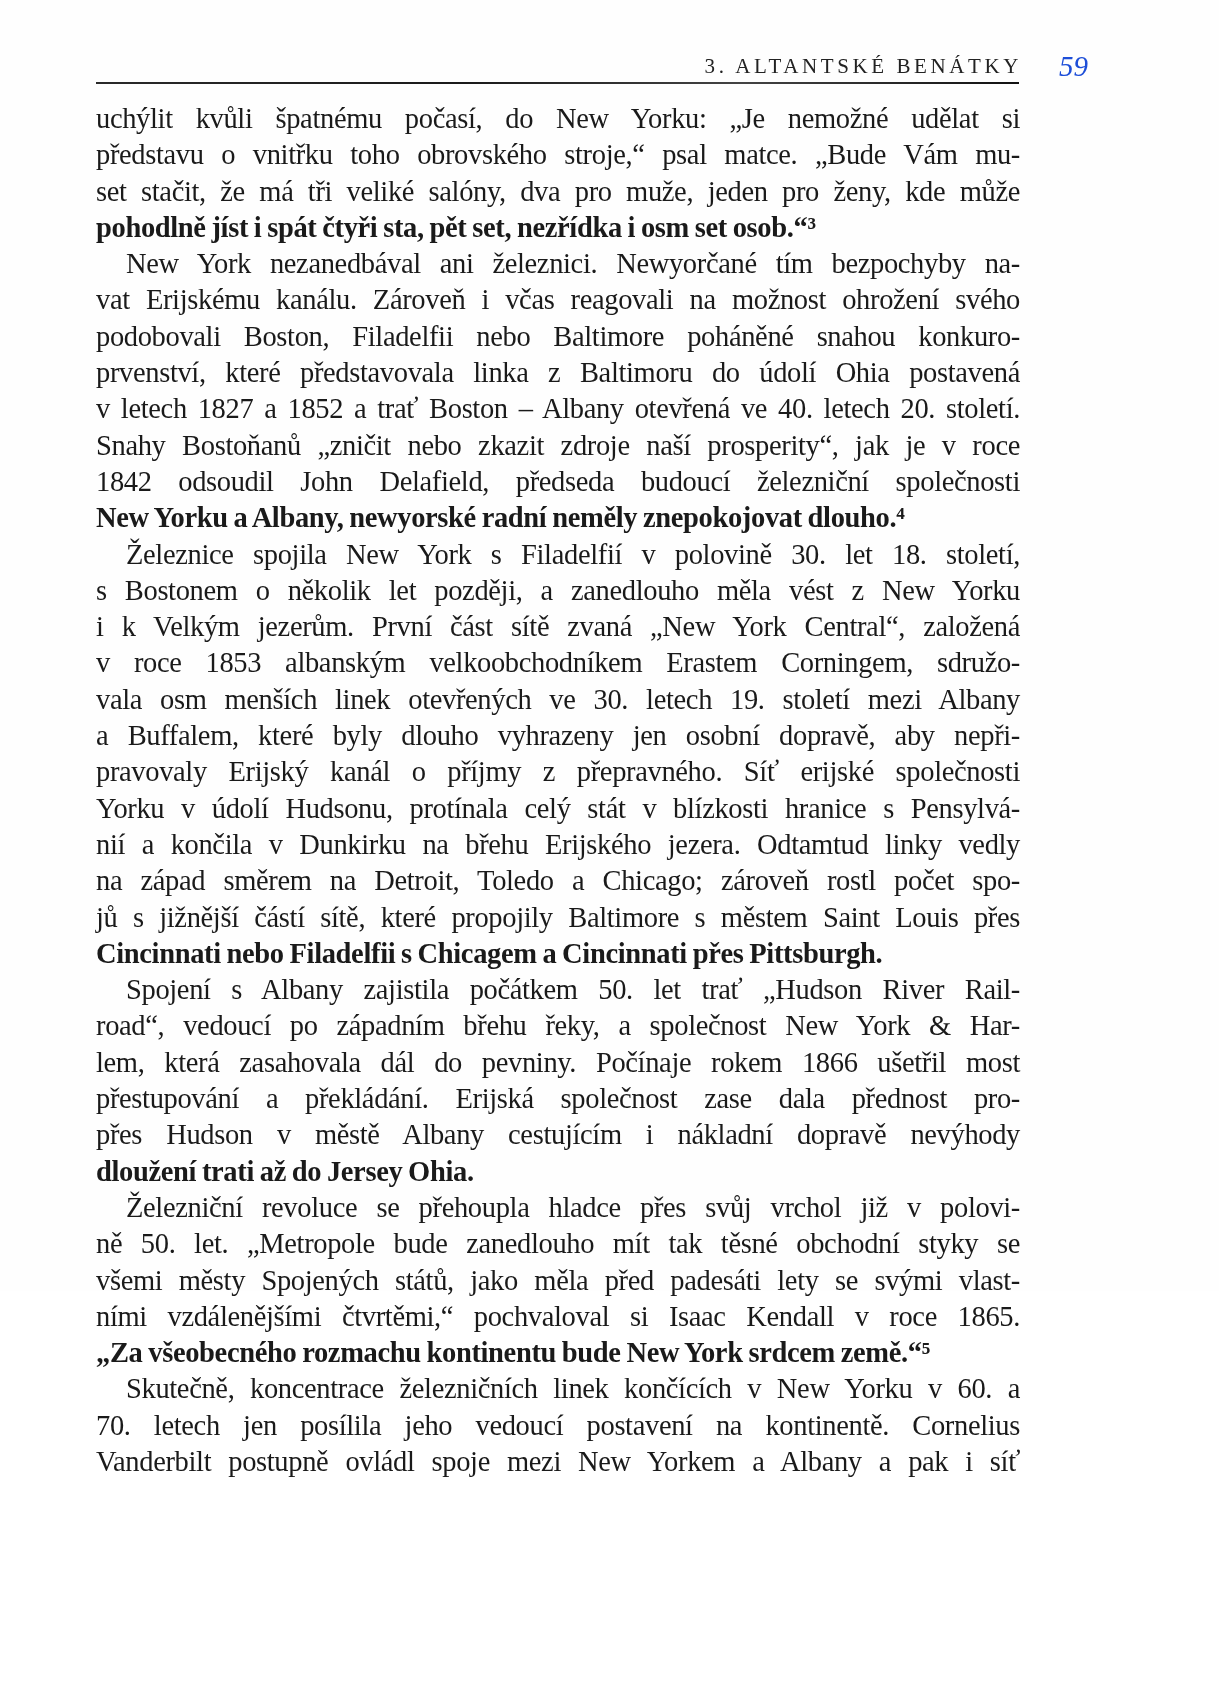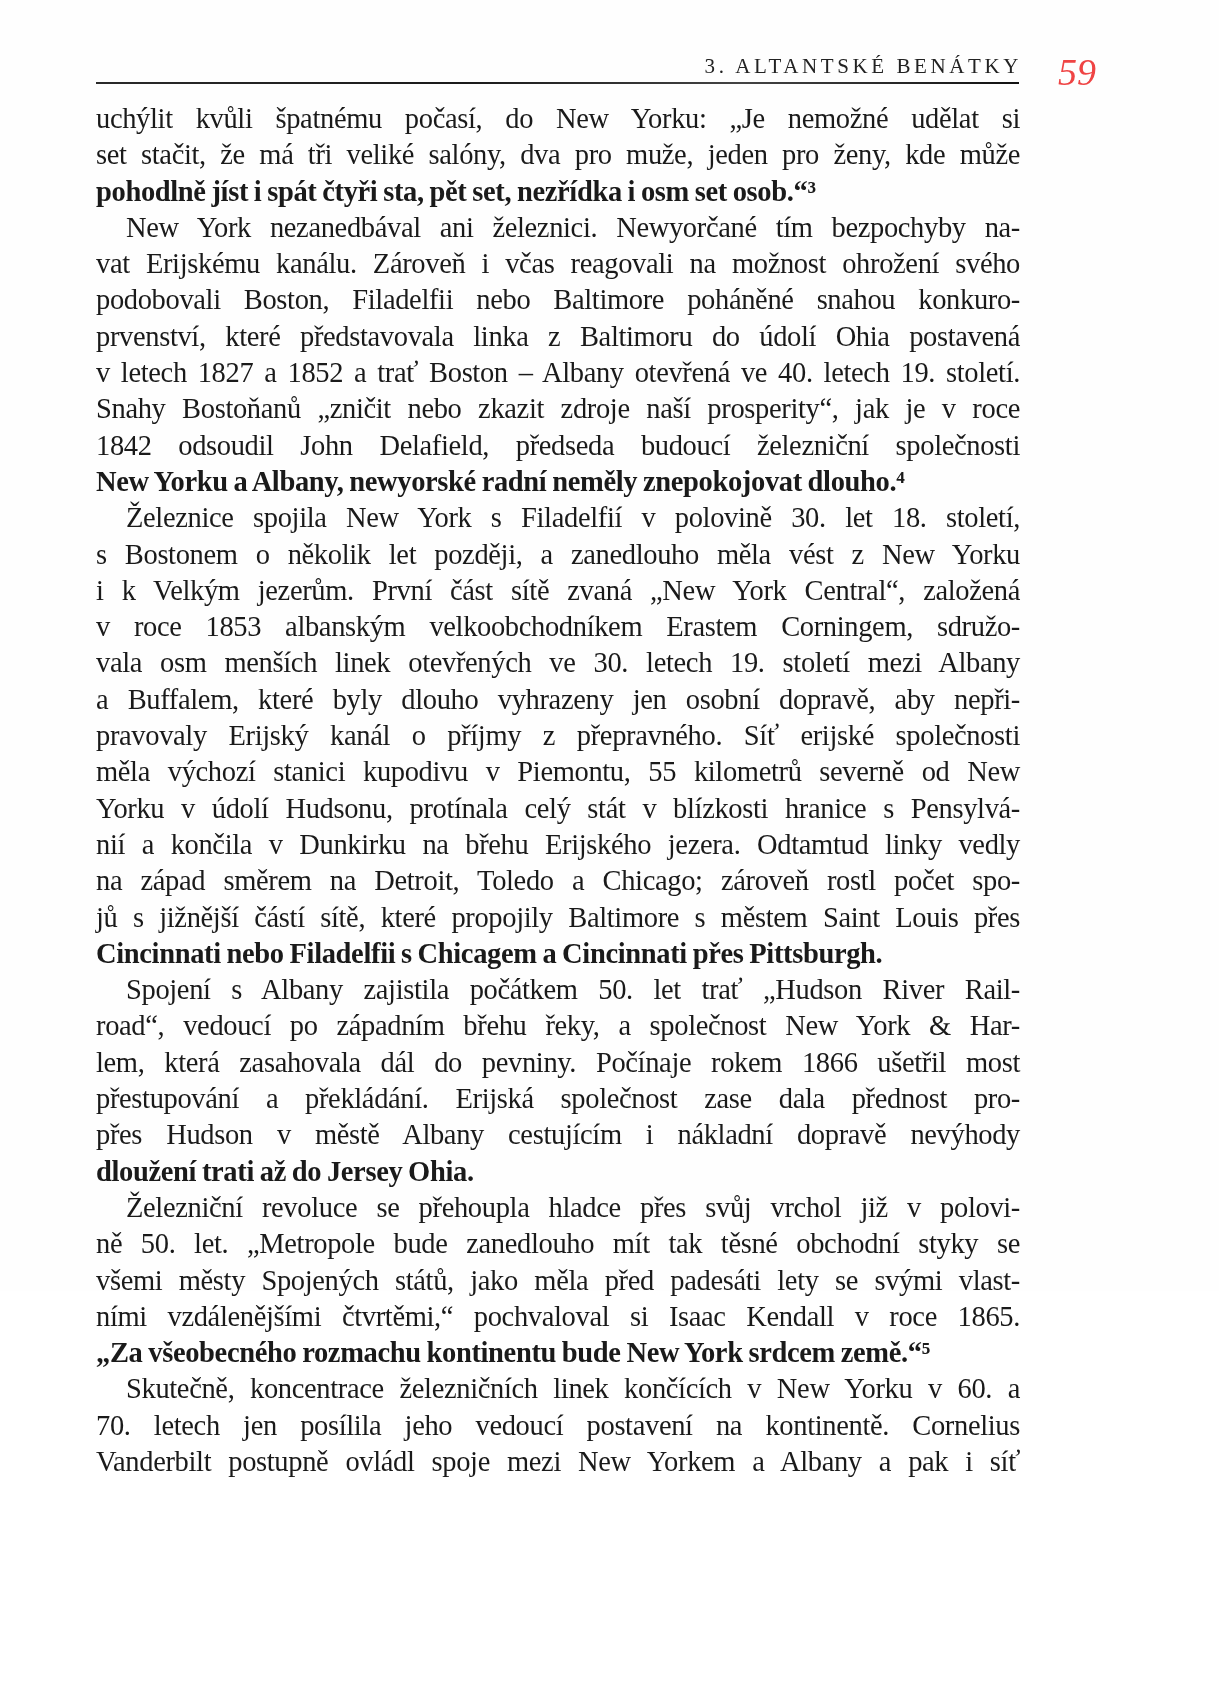--- a/index.html
+++ b/index.html
@@ -33,25 +33,25 @@
       position: absolute;
       right: 74px;
       top: 4px;
       font-size: 21px;
       letter-spacing: 3.6px;
       color: #222;
       white-space: nowrap;
     }
     .page-number {
       position: absolute;
-      right: 0;
+      right: 8px;
       top: 0px;
-      font-size: 38px;
+      font-size: 29px;
       font-style: italic;
-      color: #ef4444;
+      color: #1d4ed8;
     }
     .head-rule {
       position: absolute;
       left: 96px;
       top: 82px;
       width: 923px;
       height: 2px;
       background: linear-gradient(to right, #2a2a2a 0%, #1a1a1a 40%, #444 70%, #111 100%);
     }
     .body-text {
@@ -85,38 +85,38 @@
 <div class="page">
 
   <div class="running-head">
     <span class="running-title">3. ALTANTSKÉ BENÁTKY</span>
     <span class="page-number">59</span>
   </div>
   <div class="head-rule"></div>
 
   <div class="body-text" id="body-text">
       <span class="line">uchýlit kvůli špatnému počasí, do New Yorku: „Je nemožné udělat si</span>
+      <span class="line">představu o vnitřku toho obrovského stroje,“ psal matce. „Bude Vám mu-</span>
       <span class="line">set stačit, že má tři veliké salóny, dva pro muže, jeden pro ženy, kde může</span>
       <span class="line last">pohodlně jíst i spát čtyři sta, pět set, nezřídka i osm set osob.“³</span>
       <span class="line indent">New York nezanedbával ani železnici. Newyorčané tím bezpochyby na-</span>
       <span class="line">vat Erijskému kanálu. Zároveň i včas reagovali na možnost ohrožení svého</span>
       <span class="line">podobovali Boston, Filadelfii nebo Baltimore poháněné snahou konkuro-</span>
       <span class="line">prvenství, které představovala linka z Baltimoru do údolí Ohia postavená</span>
-      <span class="line">v letech 1827 a 1852 a trať Boston – Albany otevřená ve 40. letech 19. století.</span>
+      <span class="line">v letech 1827 a 1852 a trať Boston – Albany otevřená ve 40. letech 20. století.</span>
       <span class="line">Snahy Bostoňanů „zničit nebo zkazit zdroje naší prosperity“, jak je v roce</span>
       <span class="line">1842 odsoudil John Delafield, předseda budoucí železniční společnosti</span>
       <span class="line last">New Yorku a Albany, newyorské radní neměly znepokojovat dlouho.⁴</span>
       <span class="line indent">Železnice spojila New York s Filadelfií v polovině 30. let 18. století,</span>
       <span class="line">s Bostonem o několik let později, a zanedlouho měla vést z New Yorku</span>
       <span class="line">i k Velkým jezerům. První část sítě zvaná „New York Central“, založená</span>
       <span class="line">v roce 1853 albanským velkoobchodníkem Erastem Corningem, sdružo-</span>
       <span class="line">vala osm menších linek otevřených ve 30. letech 19. století mezi Albany</span>
       <span class="line">a Buffalem, které byly dlouho vyhrazeny jen osobní dopravě, aby nepři-</span>
       <span class="line">pravovaly Erijský kanál o příjmy z přepravného. Síť erijské společnosti</span>
-      <span class="line">měla výchozí stanici kupodivu v Piemontu, 55 kilometrů severně od New</span>
       <span class="line">Yorku v údolí Hudsonu, protínala celý stát v blízkosti hranice s Pensylvá-</span>
       <span class="line">nií a končila v Dunkirku na břehu Erijského jezera. Odtamtud linky vedly</span>
       <span class="line">na západ směrem na Detroit, Toledo a Chicago; zároveň rostl počet spo-</span>
       <span class="line">jů s jižnější částí sítě, které propojily Baltimore s městem Saint Louis přes</span>
       <span class="line last">Cincinnati nebo Filadelfii s Chicagem a Cincinnati přes Pittsburgh.</span>
       <span class="line indent">Spojení s Albany zajistila počátkem 50. let trať „Hudson River Rail-</span>
       <span class="line">road“, vedoucí po západním břehu řeky, a společnost New York &amp; Har-</span>
       <span class="line">lem, která zasahovala dál do pevniny. Počínaje rokem 1866 ušetřil most</span>
       <span class="line">přestupování a překládání. Erijská společnost zase dala přednost pro-</span>
       <span class="line">přes Hudson v městě Albany cestujícím i nákladní dopravě nevýhody</span>

